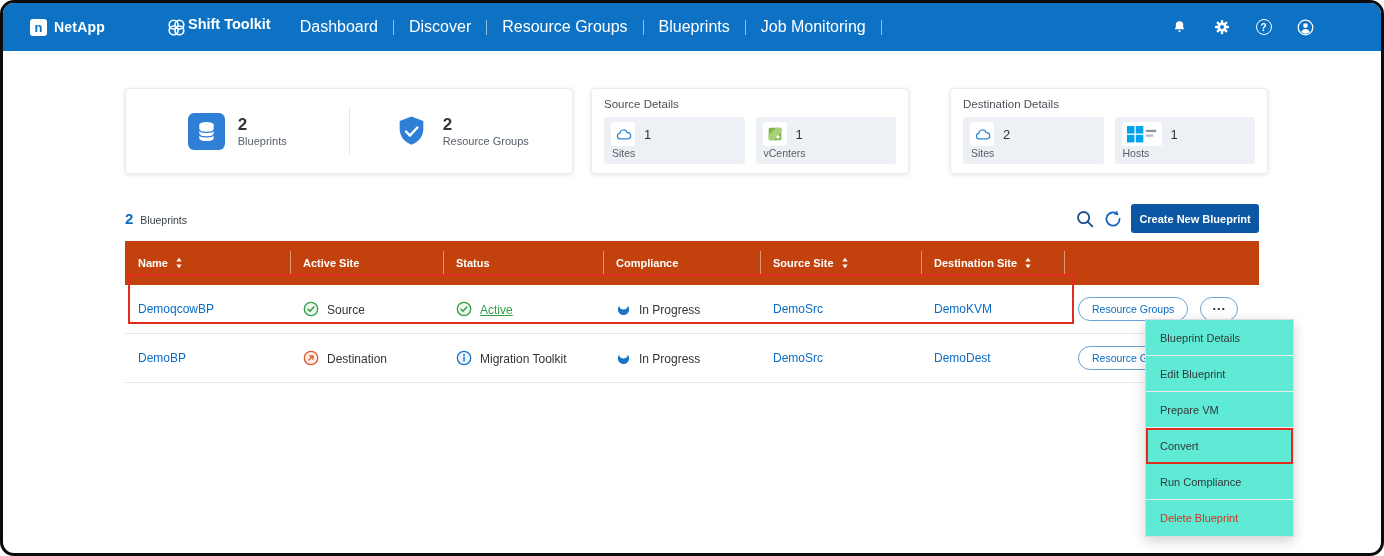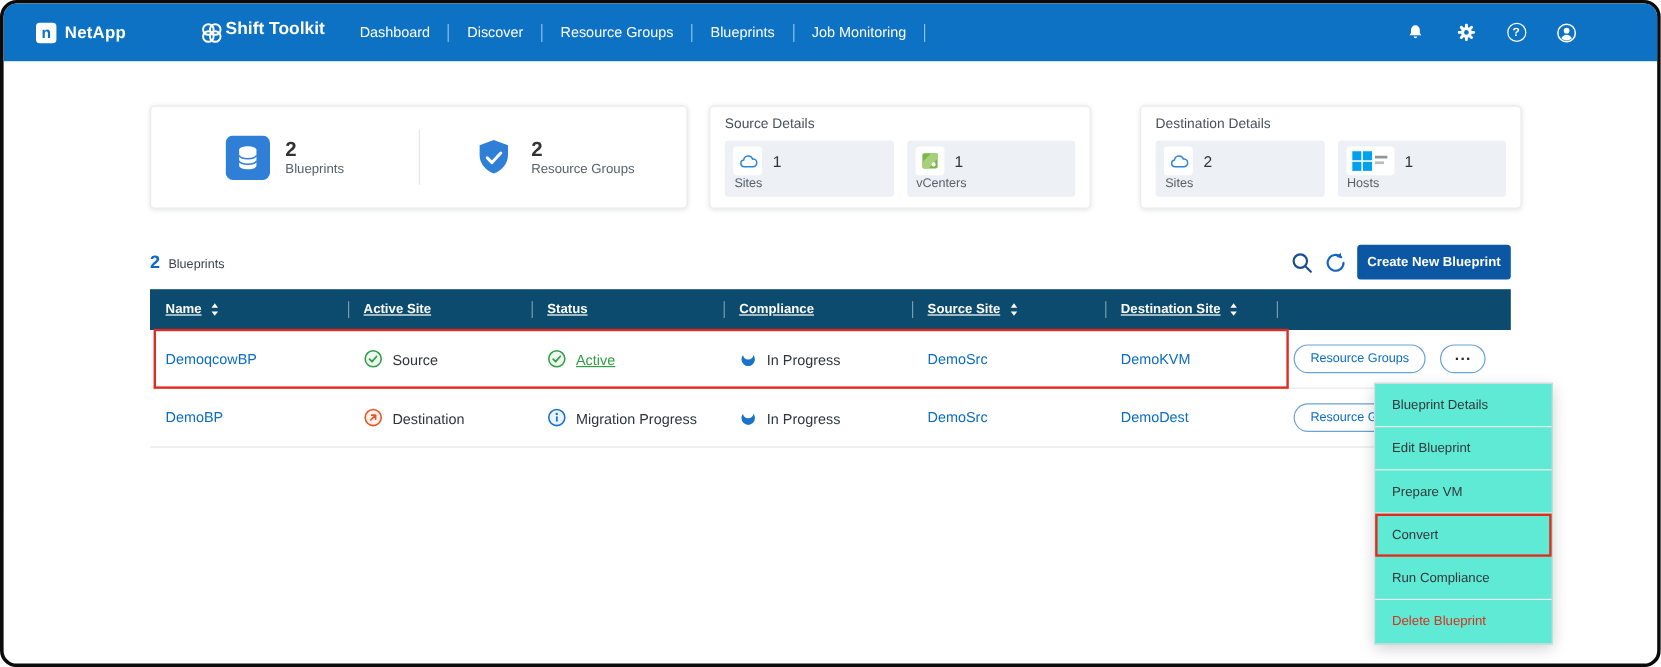--- a/index.html
+++ b/index.html
@@ -9,21 +9,21 @@
 
   
   .topbar { position:absolute; left:0; top:0; right:0; height:48px; background:#0d72c4;
             display:flex; align-items:center; color:#fff; }
   .brand { display:flex; align-items:center; gap:7px; margin-left:27px; }
   .brand-mark { width:17px; height:17px; background:#fff; border-radius:3px; color:#0d72c4;
                 font-weight:bold; font-size:13px; display:flex; align-items:center; justify-content:center; }
   .brand-name { font-size:14px; font-weight:bold; letter-spacing:.2px; }
   .app { display:flex; align-items:flex-start; gap:0; margin-left:60px; }
   .app-name { font-size:14.5px; font-weight:bold; }
-  .mainnav { display:flex; align-items:center; margin-left:14px; font-size:12px; }
+  .mainnav { display:flex; align-items:center; margin-left:14px; font-size:16px; }
   .nav-item { padding:4px 15px; cursor:pointer; white-space:nowrap; }
   .nav-sep { width:1px; height:15px; background:rgba(255,255,255,.55); }
   .top-icons { margin-left:auto; display:flex; align-items:center; gap:23px; margin-right:66px; }
   .top-icon { width:19px; height:19px; display:flex; align-items:center; justify-content:center; cursor:pointer; }
   .help-badge { width:16px; height:16px; border:1.6px solid #fff; border-radius:50%;
                 font-size:10px; font-weight:bold; display:flex; align-items:center; justify-content:center; }
 
   
   .card { position:absolute; background:#fff; border:1px solid #e9ebee; border-radius:4px;
           box-shadow:0 1px 4px rgba(60,64,67,.14); }
@@ -52,21 +52,21 @@
   .tool-icon { position:absolute; top:206px; width:20px; height:20px; cursor:pointer; }
   .tool-search { left:1072px; }
   .tool-refresh { left:1100px; }
   .create-btn { position:absolute; left:1128px; top:201px; width:128px; height:29px;
                 background:#0b57a4; color:#fff; border:none; border-radius:3px;
                 font-size:11px; font-weight:bold; cursor:pointer; font-family:inherit; }
 
   
   .table { position:absolute; left:122px; top:238px; width:1134px; }
   .tgrid { display:grid; grid-template-columns:165px 153px 160px 157px 161px 143px 1fr; }
-  .thead { background:#0c4a6e; height:34px; align-items:center; color:#fff;text-decoration:underline; }
+  .thead { background:#c2410c; height:44px; align-items:center; color:#fff; }
   .th { position:relative; display:flex; align-items:center; gap:7px; height:100%;
         padding-left:13px; font-size:11px; font-weight:bold; cursor:pointer; }
   .th.sep::before { content:""; position:absolute; left:0; top:10px; bottom:10px; width:1px;
                     background:rgba(255,255,255,.45); }
   .trow { background:#fff; height:49px; align-items:center; border-bottom:1px solid #e5e7ea;
           font-size:12px; color:#30353a; }
   .cell { display:flex; align-items:flex-end; gap:8px; padding-left:13px; }
   .ic { display:flex; align-items:center; }
   .link { color:#0b6cc4; cursor:pointer; }
   .status-active { color:#2f9e44; text-decoration:underline; cursor:pointer; }
@@ -358,21 +358,21 @@
         <span>Destination</span>
       </div>
       <div class="cell">
         <span class="ic">
           <svg viewBox="0 0 16 16" width="16" height="16">
               <circle cx="8" cy="8" r="6.7" fill="#eaf3fc" stroke="#1a73c8" stroke-width="1.3"></circle>
               <circle cx="8" cy="4.9" r="1" fill="#1a73c8"></circle>
               <rect x="7.3" y="6.8" width="1.5" height="4.6" rx=".7" fill="#1a73c8"></rect>
             </svg>
         </span>
-        <span>Migration Progress</span>
+        <span>Migration Toolkit</span>
       </div>
       <div class="cell">
         <span class="ic">
           <svg viewBox="0 0 24 24" width="15" height="15" style="transform:rotate(-45deg)">
               <path d="M21 12.79A9 9 0 1 1 11.21 3a7 7 0 0 0 9.79 9.79z" fill="#1a73c8"></path>
             </svg>
         </span>
         <span>In Progress</span>
       </div>
       <div class="cell">

